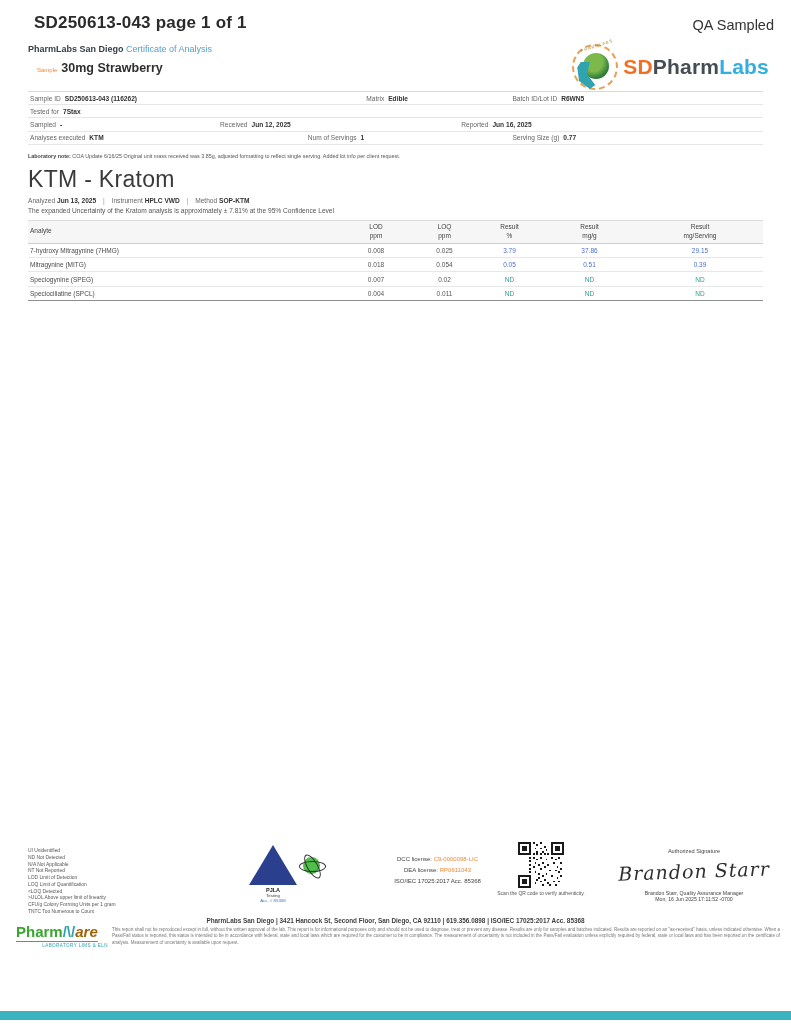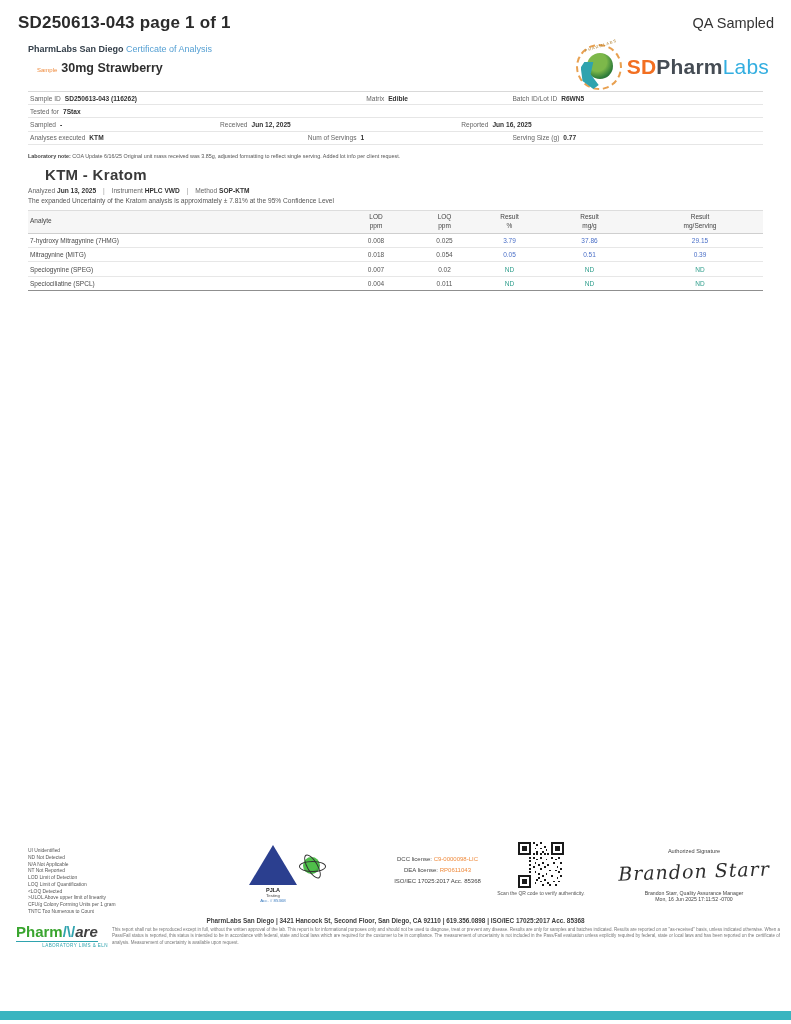--- a/index.html
+++ b/index.html
@@ -1,56 +1,56 @@
 <!DOCTYPE html>
 <html><head>
 <meta charset="utf-8">
 <style>
   * { margin:0; padding:0; box-sizing:border-box; }
   html,body { width:791px; height:1024px; background:#ffffff; font-family:"Liberation Sans", sans-serif; color:#3a3a3a; position:relative; overflow:hidden; }
 
   
-  .top-row { display:flex; justify-content:space-between; align-items:center; padding:13px 17px 0 18px; }
+  .top-row { display:flex; justify-content:space-between; align-items:flex-end; padding:13px 17px 0 18px;margin-left:16px; }
   .doc-title { font-size:17px; font-weight:bold; color:#2b2b2b; letter-spacing:0.2px; }
   .qa-label { font-size:14.5px; font-weight:500; color:#333; }
 
   .lab-line { padding:11px 0 0 28px; font-size:9px; }
   .lab-name { font-weight:bold; color:#35404b; }
   .cert-title { color:#56a0d3; margin-left:0; }
 
   .sample-line { padding:7px 0 0 28px; display:flex; align-items:baseline;margin-left:9px; }
   .sample-label { font-size:6px; color:#ef8a3c; margin-right:4px; }
   .sample-name { font-size:12.5px; font-weight:bold; color:#2f2f2f; }
 
   
   .sd-logo { position:absolute; top:44px; right:22px; display:flex; align-items:center; }
   .sd-badge { width:46px; height:46px; border-radius:50%; border:2px dashed #e8a050; position:relative; margin-right:5px; background:#fff; }
   .sd-badge .globe { position:absolute; left:9px; top:7px; width:26px; height:26px; border-radius:50%; background:radial-gradient(circle at 40% 35%, #7db84a 0 40%, #2f7d3a 70%, #1f5f2e 100%); }
   .sd-badge .cali { position:absolute; left:3px; top:16px; width:18px; height:27px; background:#2fa3ae; clip-path:polygon(20% 0, 70% 0, 55% 45%, 100% 85%, 70% 100%, 10% 70%, 0 20%); }
   .sd-badge .arc-text { position:absolute; top:-3px; left:6px; font-size:4px; color:#b08030; transform:rotate(-18deg); letter-spacing:1px; }
   .sd-wordmark { font-size:21px; font-weight:bold; letter-spacing:0.2px; }
   .sd-wordmark .sd { color:#f26f21; }
   .sd-wordmark .pharm { color:#454c54; }
-  .sd-wordmark .labs { color:#33aee0; font-weight:400; }
+  .sd-wordmark .labs { color:#33aee0; font-weight:700; }
 
   
   .info-table { margin:16px 28px 0 28px; border-top:1px solid #d9d9d9; font-size:6.6px; }
   .info-row { display:grid; border-bottom:1px solid #e6e6e6; padding:2.6px 2px; align-items:baseline; }
   .info-row.r1 { grid-template-columns: 46% 20% 34%; }
   .info-row.r2 { grid-template-columns: 100%; }
   .info-row.r3 { grid-template-columns: 26% 33% 41%; }
   .info-row.r4 { grid-template-columns: 38% 28% 34%; }
   .info-pair .lbl { color:#666; }
   .info-pair .val { font-weight:bold; color:#333; margin-left:4px; }
 
   .lab-note { margin:8px 28px 0 28px; font-size:5.4px; color:#555; }
   .lab-note .lbl { font-weight:bold; color:#444; }
 
   
-  .kratom-title { margin:7px 0 0 45px; font-size:15px; font-weight:700; color:#3a3a3a; letter-spacing:0.3px; }
+  .kratom-title { margin:7px 0 0 28px; font-size:23px; font-weight:400; color:#3a3a3a; letter-spacing:0.3px; }
   .analyzed-line { margin:4px 0 0 28px; font-size:6.6px; color:#666; }
   .analyzed-line b { color:#333; }
   .analyzed-line .sep { margin:0 5px; color:#999; }
   .uncertainty-line { margin:3px 0 0 28px; font-size:6.6px; color:#555; }
 
   .analyte-table { margin:6px 28px 0 28px; border-top:1px solid #ddd; }
   .t-grid { display:grid; grid-template-columns: 312px 72px 65px 65px 95px 1fr; align-items:center; }
   .t-head { background:#f6f6f6; border-bottom:1px solid #cfcfcf; padding:2.5px 0; }
   .th { font-size:6.5px; color:#444; text-align:center; line-height:1.3; }
   .th.first { text-align:left; padding-left:2px; }
@@ -87,21 +87,21 @@
   .sig-name { font-size:5.2px; color:#444; margin-top:8px; }
   .sig-date { font-size:5.2px; color:#444; }
 
   .address-line { position:absolute; left:0; top:917px; width:791px; text-align:center; font-size:6.4px; font-weight:bold; color:#3f3f3f; }
   .disclaimer { position:absolute; left:112px; top:927px; width:668px; font-size:4.5px; line-height:1.4; color:#777; text-align:justify; }
 
   .pharmware { position:absolute; left:16px; top:923px; width:92px; }
   .pw-word { font-size:15px; font-weight:bold; border-bottom:1.6px solid #2fa3ae; padding-bottom:1px; display:inline-block; }
   .pw-word .pharm { color:#3aa52f; }
   .pw-word .pulse { color:#2fa3ae; font-weight:bold; }
-  .pw-word .ware { color:#404040; font-style:italic;text-align:center; }
+  .pw-word .ware { color:#a16207; font-style:italic;text-align:center; }
   .pw-sub { font-size:4.6px; color:#2fa3ae; letter-spacing:0.4px; text-align:right; margin-top:1px; }
 
   .bottom-bar { position:absolute; left:0; bottom:4px; width:791px; height:9px; background:#3ab5c0; }
 </style>
 </head>
 <body>
 
 <div class="top-row">
   <div class="doc-title">SD250613-043 page 1 of 1</div>
   <div class="qa-label">QA Sampled</div>

